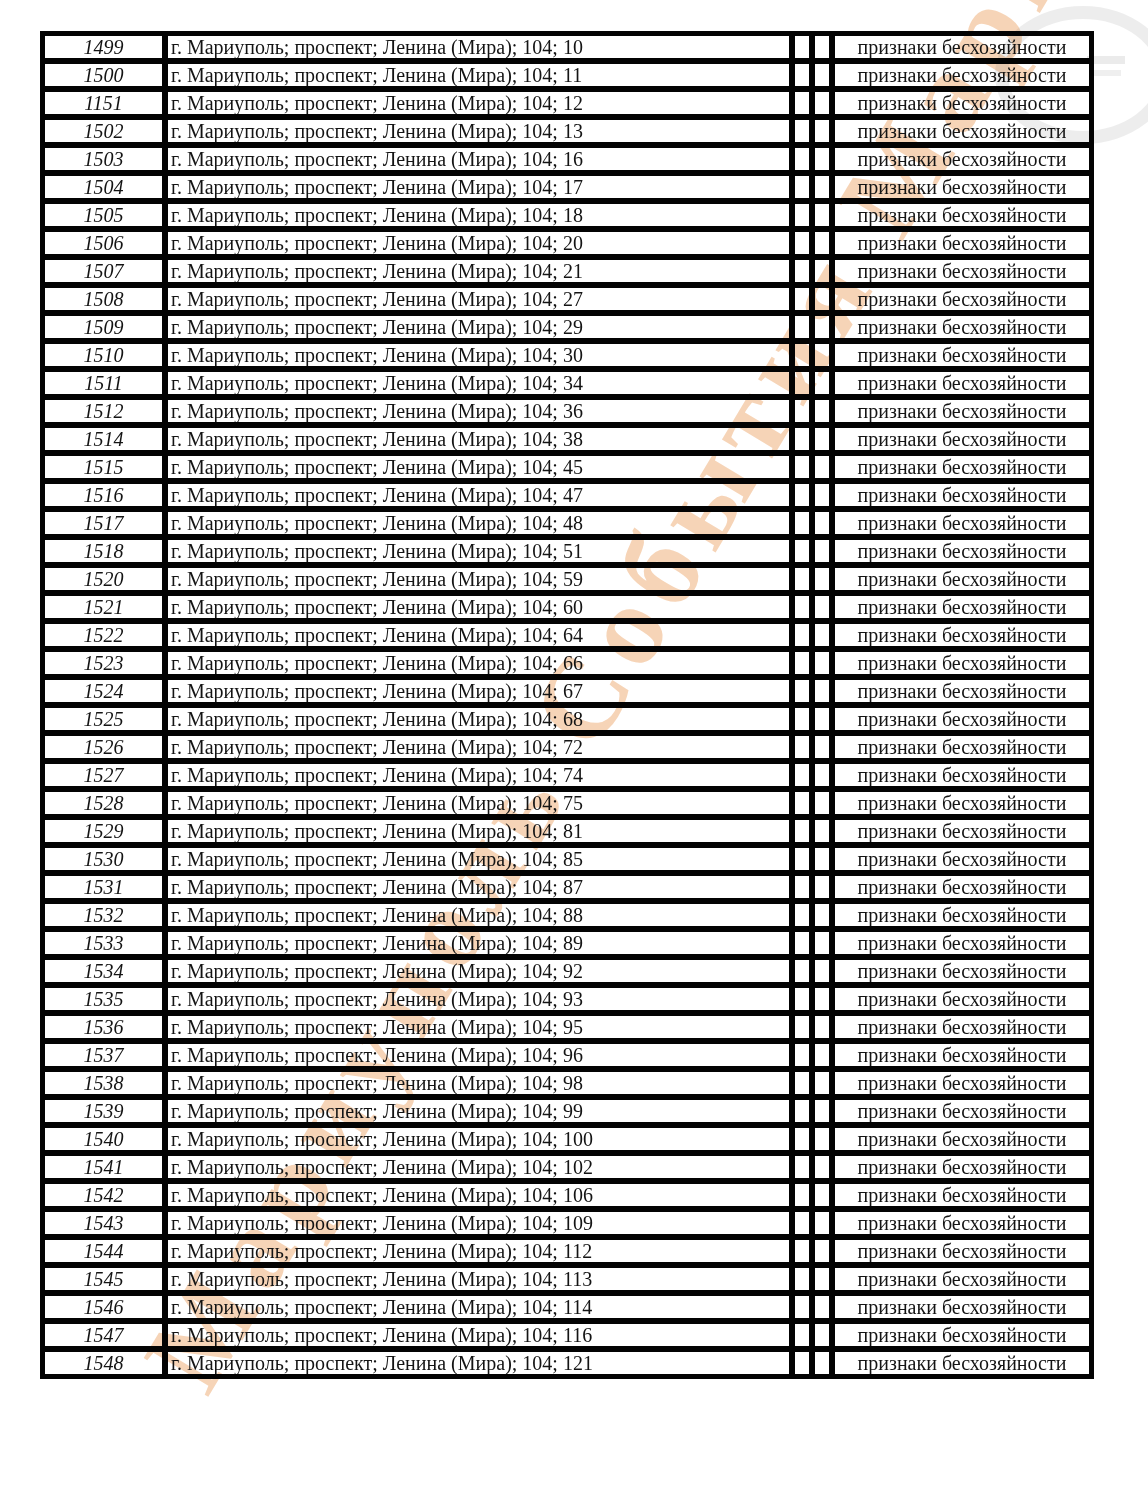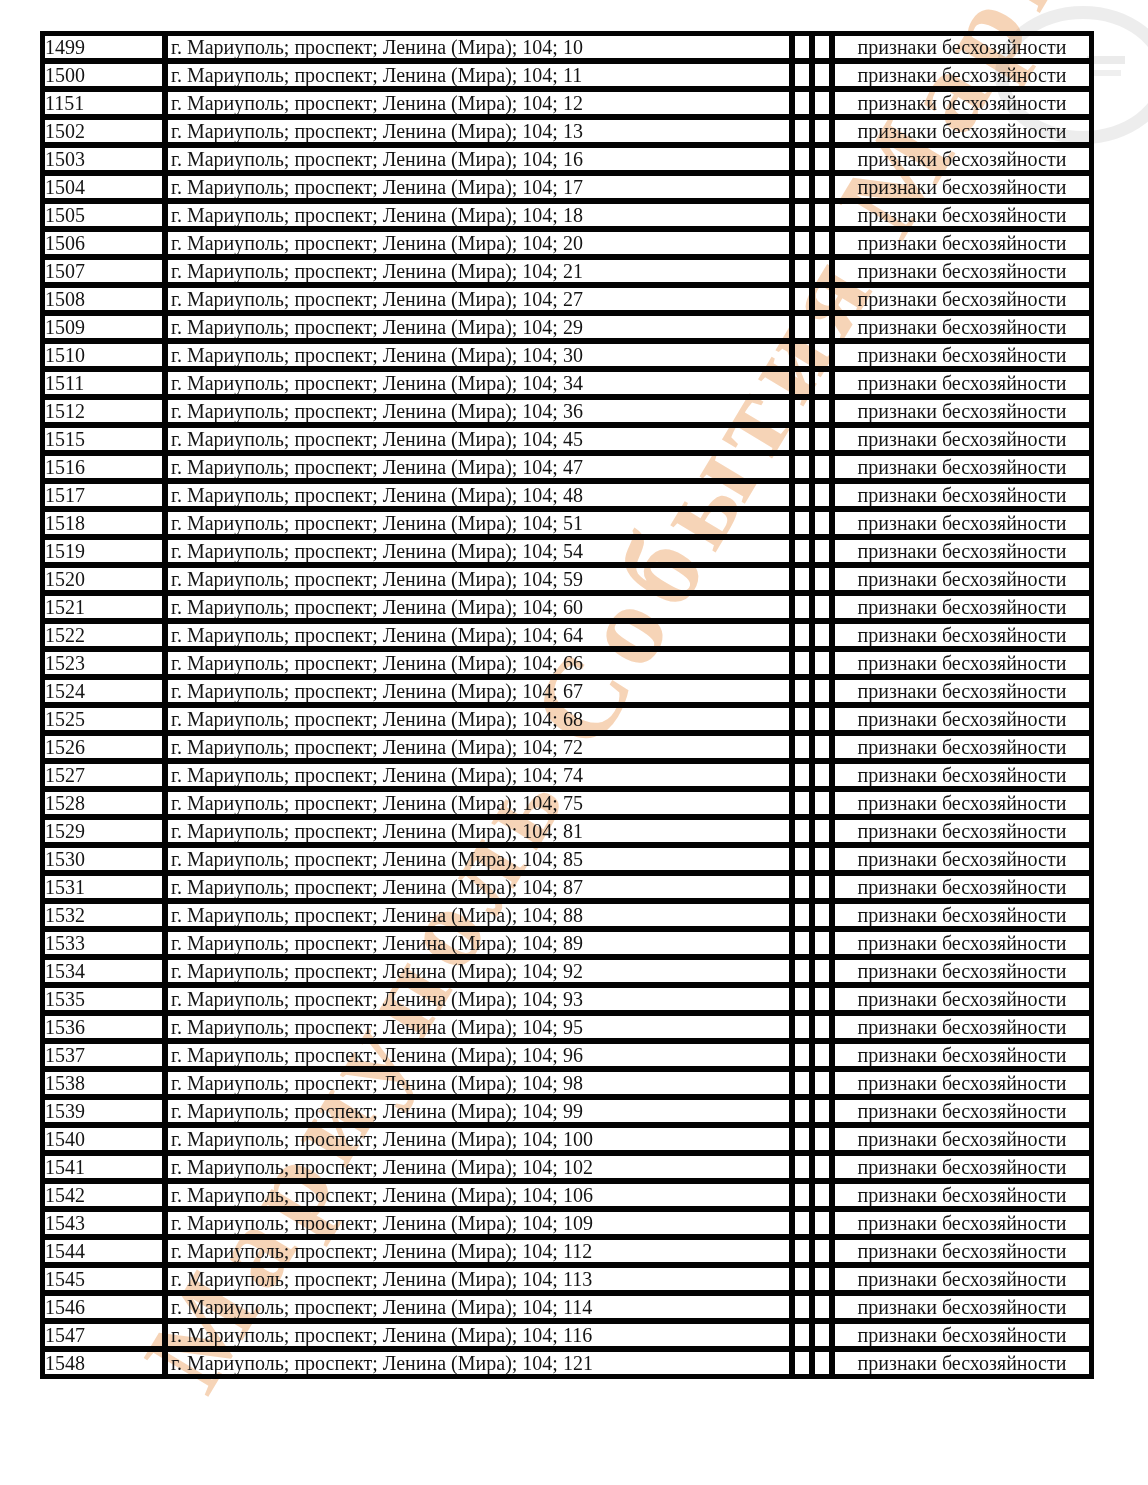--- a/index.html
+++ b/index.html
@@ -56,21 +56,21 @@
     height:28px;
     padding:0;
     font-size:20px;
     line-height:22px;
     color:#141414;
     vertical-align:middle;
     background:transparent;
     overflow:hidden;
     white-space:nowrap;
   }
-  td.c-num{text-align:left;}
+  td.c-num{text-align:center;font-style:italic;}
   td.c-addr{text-align:left;padding-left:3px;}
   td.c-flag{}
   td.c-status{text-align:center;}
   col.w-num{width:123px;}
   col.w-addr{width:627px;}
   col.w-flag{width:20px;}
   col.w-status{width:260px;}
 </style>
 </head>
 <body>
@@ -181,20 +181,27 @@
     <td class="c-status">признаки бесхозяйности</td>
   </tr>
       <tr>
     <td class="c-num">1512</td>
     <td class="c-addr">г. Мариуполь; проспект; Ленина (Мира); 104; 36</td>
     <td class="c-flag"></td>
     <td class="c-flag"></td>
     <td class="c-status">признаки бесхозяйности</td>
   </tr>
       <tr>
+    <td class="c-num">1514</td>
+    <td class="c-addr">г. Мариуполь; проспект; Ленина (Мира); 104; 38</td>
+    <td class="c-flag"></td>
+    <td class="c-flag"></td>
+    <td class="c-status">признаки бесхозяйности</td>
+  </tr>
+      <tr>
     <td class="c-num">1515</td>
     <td class="c-addr">г. Мариуполь; проспект; Ленина (Мира); 104; 45</td>
     <td class="c-flag"></td>
     <td class="c-flag"></td>
     <td class="c-status">признаки бесхозяйности</td>
   </tr>
       <tr>
     <td class="c-num">1516</td>
     <td class="c-addr">г. Мариуполь; проспект; Ленина (Мира); 104; 47</td>
     <td class="c-flag"></td>
@@ -204,27 +211,20 @@
       <tr>
     <td class="c-num">1517</td>
     <td class="c-addr">г. Мариуполь; проспект; Ленина (Мира); 104; 48</td>
     <td class="c-flag"></td>
     <td class="c-flag"></td>
     <td class="c-status">признаки бесхозяйности</td>
   </tr>
       <tr>
     <td class="c-num">1518</td>
     <td class="c-addr">г. Мариуполь; проспект; Ленина (Мира); 104; 51</td>
-    <td class="c-flag"></td>
-    <td class="c-flag"></td>
-    <td class="c-status">признаки бесхозяйности</td>
-  </tr>
-      <tr>
-    <td class="c-num">1519</td>
-    <td class="c-addr">г. Мариуполь; проспект; Ленина (Мира); 104; 54</td>
     <td class="c-flag"></td>
     <td class="c-flag"></td>
     <td class="c-status">признаки бесхозяйности</td>
   </tr>
       <tr>
     <td class="c-num">1520</td>
     <td class="c-addr">г. Мариуполь; проспект; Ленина (Мира); 104; 59</td>
     <td class="c-flag"></td>
     <td class="c-flag"></td>
     <td class="c-status">признаки бесхозяйности</td>

